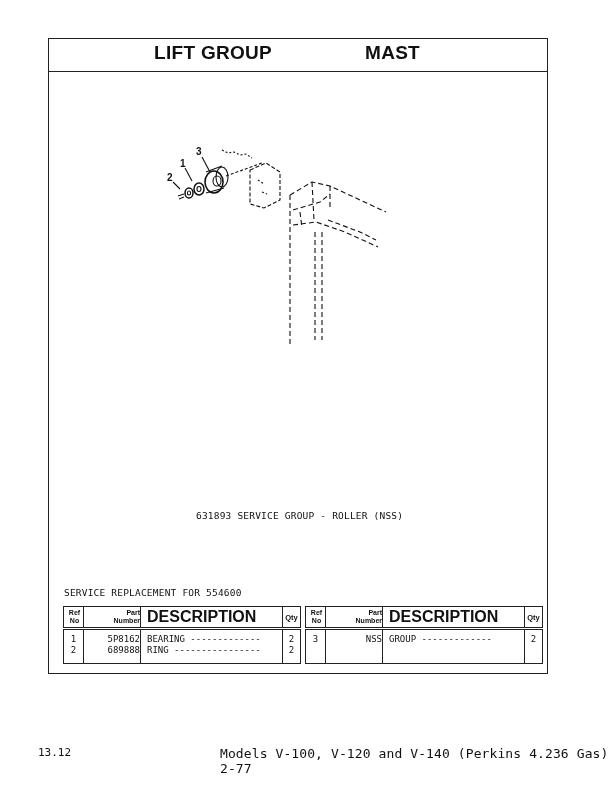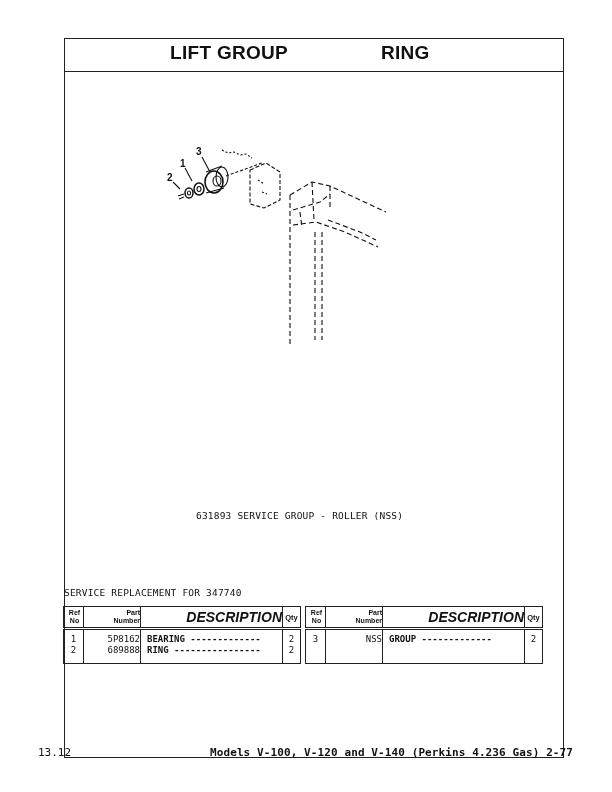--- a/index.html
+++ b/index.html
@@ -1,49 +1,49 @@
 <!DOCTYPE html>
 <html><head>
 <meta charset="utf-8">
 <style>
   html, body { margin:0; padding:0; background:#ffffff; }
   body { width:612px; height:792px; position:relative; overflow:hidden; color:#111; }
-  .frame { position:absolute; left:48px; top:38px; width:500px; height:720px; border:1.5px solid #222; box-sizing:border-box;margin-left:16px; }
+  .frame { position:absolute; left:48px; top:38px; width:500px; height:636px; border:1.5px solid #222; box-sizing:border-box; }
   .header { position:absolute; left:0; top:0; right:0; height:32px; border-bottom:1.5px solid #222; }
   .hdr-text { position:absolute; top:3px; font-family:"Liberation Sans", sans-serif; font-weight:bold; font-size:19px; letter-spacing:0.3px; }
   .hdr-left { left:105px; }
   .hdr-right { left:316px; }
   .diagram { position:absolute; left:0; top:0; }
   .mono { font-family:"DejaVu Sans Mono", monospace; }
   .group-caption { position:absolute; left:196px; top:510px; font-size:9.5px; letter-spacing:0.2px; }
   .svc-repl { position:absolute; left:64px; top:587px; font-size:9.5px; letter-spacing:0.2px; }
   table.parts { position:absolute; border-collapse:collapse; border:1.5px solid #222; }
   table.parts th, table.parts td { border-left:1.2px solid #222; border-right:1.2px solid #222; padding:0; }
   table.parts thead th { border-bottom:3px double #222; font-family:"Liberation Sans", sans-serif; font-weight:bold; height:20px; vertical-align:middle; }
   .th-small { font-size:7px; line-height:8px; text-align:left; padding-left:2px !important; }
-  .th-desc { font-size:14px; text-align:right;font-style:italic; }
+  .th-desc { font-size:16px; text-align:left; }
   .th-qty { font-size:7.5px; text-align:center; }
   table.parts tbody td { font-family:"DejaVu Sans Mono", monospace; font-size:9px; vertical-align:top; line-height:11px; padding-top:4px; }
   .c-ref { width:17px; text-align:center; }
   .c-part { width:54px; text-align:right; }
-  .c-desc { width:135px; padding-left:6px !important; white-space:pre;font-weight:bold; }
+  .c-desc { width:135px; padding-left:6px !important; white-space:pre; }
   .c-qty { width:17px; text-align:center; }
   .t-left { left:63px; top:606px; height:58px; }
   .t-right { left:305px; top:606px; height:58px; }
   .t-right .c-desc { width:135px; }
   .footer-left { position:absolute; left:38px; top:746px; font-size:11px; }
-  .footer-right { position:absolute; left:210px; top:746px; font-size:11px; letter-spacing:0.1px;font-weight:bold; }
+  .footer-right { position:absolute; left:220px; top:746px; font-size:13px; letter-spacing:0.1px; }
 </style>
 </head>
 <body>
 
 <div class="frame">
   <div class="header">
     <span class="hdr-text hdr-left">LIFT GROUP</span>
-    <span class="hdr-text hdr-right">RING</span>
+    <span class="hdr-text hdr-right">MAST</span>
   </div>
 </div>
 
 <svg class="diagram" width="612" height="500" xmlns="http://www.w3.org/2000/svg">
   <g fill="none" stroke="#111" stroke-width="1.1">
 
     <text x="196" y="155" font-family="Liberation Sans, sans-serif" font-weight="bold" font-size="10" fill="#111" stroke="none">3</text>
     <text x="180" y="167" font-family="Liberation Sans, sans-serif" font-weight="bold" font-size="10" fill="#111" stroke="none">1</text>
     <text x="167" y="181" font-family="Liberation Sans, sans-serif" font-weight="bold" font-size="10" fill="#111" stroke="none">2</text>
 
@@ -84,21 +84,21 @@
       <path d="M300 212 L302 228"></path>
       <path d="M315 232 L315 340"></path>
       <path d="M322 232 L322 340"></path>
       <path d="M328 220 L360 232 L376 240"></path>
       <path d="M330 186 L330 208"></path>
     </g>
   </g>
 </svg>
 
 <div class="mono group-caption">631893 SERVICE GROUP - ROLLER (NSS)</div>
-<div class="mono svc-repl">SERVICE REPLACEMENT FOR 347740</div>
+<div class="mono svc-repl">SERVICE REPLACEMENT FOR 554600</div>
 
 <table class="parts t-left">
   <thead>
     <tr>
       <th class="c-ref th-small"><span>Ref</span><br><span>No</span></th>
       <th class="c-part th-small"><span>Part</span><br><span>Number</span></th>
       <th class="c-desc th-desc">DESCRIPTION</th>
       <th class="c-qty th-qty">Qty</th>
     </tr>
   </thead>

